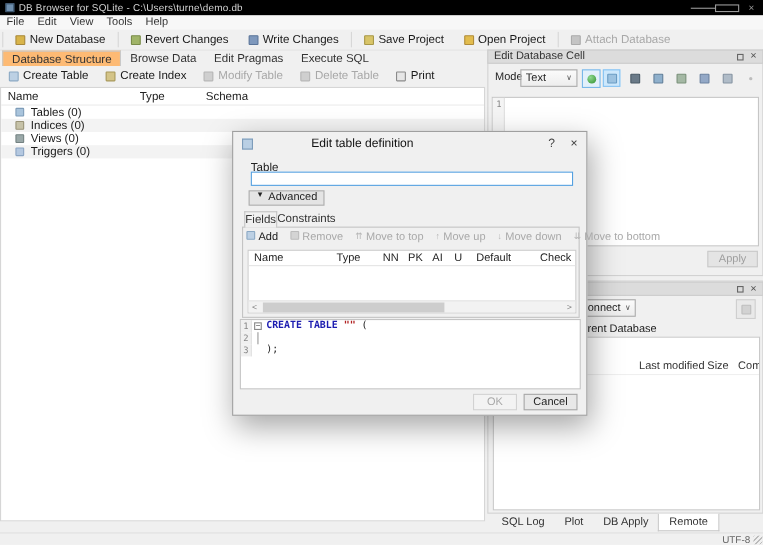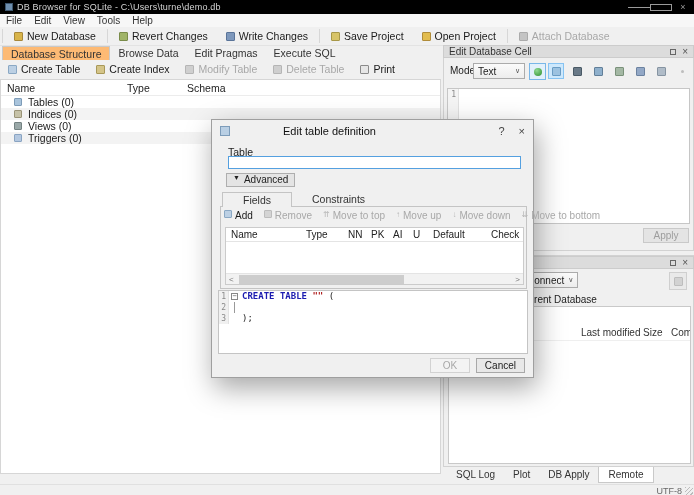--- a/index.html
+++ b/index.html
@@ -141,21 +141,21 @@
   .dctrl { margin-left:auto; display:flex; gap:14px; color:#444; font-size:11px; }
   .dlabel { position:absolute; left:16px; top:26px; font-size:10.5px; color:#222; }
   .dinput { position:absolute; left:16px; top:36px; width:293px; height:13px;
             background:#fff; border:1px solid #54a0e0; font-size:10px; padding:0 3px;
             font-family:"Liberation Sans", sans-serif; }
   .advbtn { position:absolute; left:14px; top:53px; height:14px; padding:0 6px;
             background:#e4e4e4; border:1px solid #aeaeae; font-size:10px;
             display:flex; align-items:flex-start; gap:4px; color:#222; }
   .advbtn .tri { font-size:7px; }
   .dtabs { position:absolute; left:10px; top:72px; display:flex; font-size:10.5px; }
-  .dtabs .tab { padding:1px 20px; color:#333; }
+  .dtabs .tab { padding:1px 0; color:#333; }
   .dtabs .tab.active { background:#f0f0f0; border:1px solid #c4c4c4;
                        border-bottom:none; position:relative; z-index:2; }
   .dpane { position:absolute; left:8px; top:86px; width:307px; height:83px;
            border:1px solid #c4c4c4; background:#f0f0f0; }
   .fieldbar { position:absolute; left:3px; top:3px; display:flex; gap:11px;
               font-size:10px; align-items:center; white-space:nowrap; }
   .fieldbar .fbtn { display:flex; align-items:flex-start; gap:3px; }
   .micro { width:8px; height:8px; border-radius:1px; display:inline-block; }
   .marr { font-size:8px; color:#b5b5b5; }
   .ftable { position:absolute; left:4px; top:20px; width:299px; height:58px;

